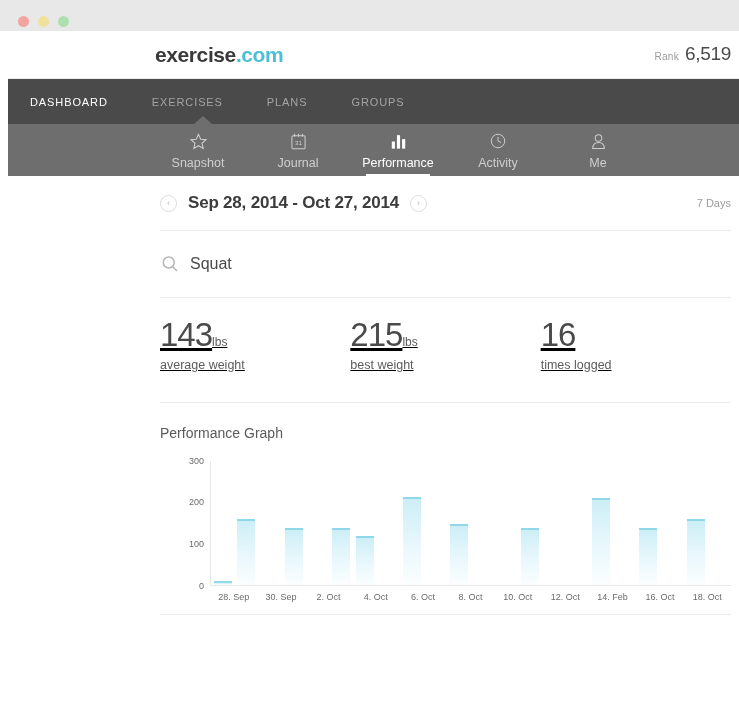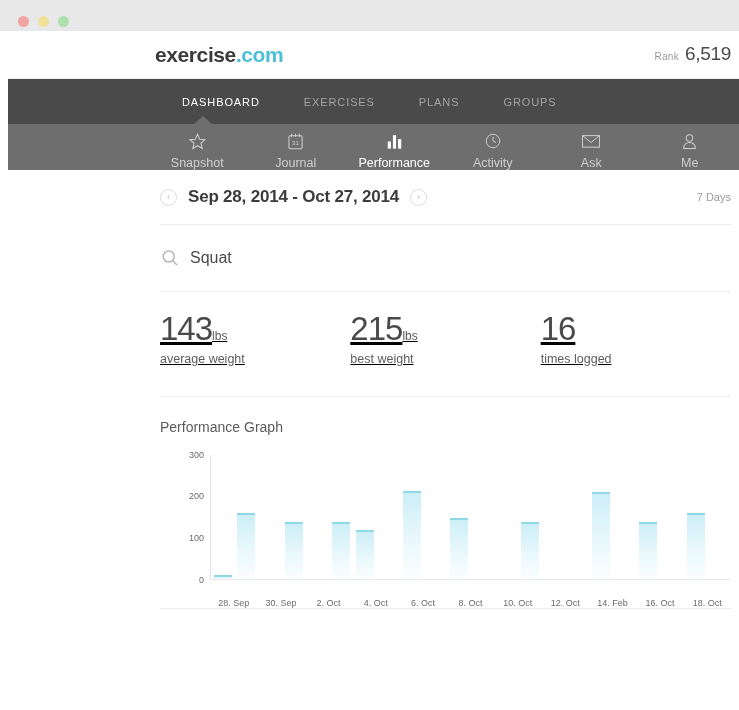--- a/index.html
+++ b/index.html
@@ -46,37 +46,37 @@
     display:flex; align-items:baseline; gap:6px;
   }
   .rank-label { font-size:10px; color:#9a9a9a; letter-spacing:0.3px; }
   .rank-value { font-size:19px; color:#4a4a4a; letter-spacing:-0.3px; }
 
   
   .topnav {
     position:relative; height:45px; background:#4a4a4a;
     display:flex; align-items:center;
   }
-  .topnav-inner { display:flex; align-items:center; padding-left:152px; gap:0; }
+  .topnav-inner { display:flex; align-items:center; gap:0; }
   .topnav-item {
     font-size:11px; letter-spacing:0.9px; color:#a4a4a4;
     padding:0 22px; cursor:pointer; white-space:nowrap;
   }
   .topnav-item.active { color:#ffffff; }
   .nav-caret {
     position:absolute; left:186px; bottom:0;
     width:0; height:0;
     border-left:9px solid transparent;
     border-right:9px solid transparent;
     border-bottom:8px solid #6e6e6e;
   }
 
   
   .subnav {
-    position:relative; height:46px; background:#6e6e6e;
+    position:relative; height:52px; background:#6e6e6e;
     display:flex; align-items:flex-start;
     padding-left:140px;
   }
   .subnav-item {
     width:100px; padding-top:6px;
     display:flex; flex-direction:column; align-items:center;
     color:#cfcfcf; cursor:pointer; position:relative;
   }
   .subnav-item .sn-icon { height:22px; display:flex; align-items:center; justify-content:center; }
   .subnav-item .sn-label { font-size:12.5px; margin-top:4px; }
@@ -147,21 +147,21 @@
   .bars { position:absolute; left:0; right:0; top:0; bottom:0; display:flex; }
   .slot { flex:1 1 0; position:relative; height:100%; }
   .bar {
     position:absolute; bottom:0; left:12%; right:12%;
     background:linear-gradient(to bottom, #cdeef7 0%, #e9f8fc 55%, #fbfeff 100%);
     border-top:2px solid #8ed8e8;
   }
   .x-axis { position:relative; margin-left:50px; height:22px; }
   .x-labels { display:flex; padding-top:6px; }
   .x-lab {
-    flex:1 1 0; text-align:center; font-size:9px; color:#6b6b6b; white-space:nowrap;margin-top:12px;
+    flex:1 1 0; text-align:center; font-size:9px; color:#6b6b6b; white-space:nowrap;
   }
   .chart-bottom-divider { height:1px; background:#ededed; margin-left:152px; margin-right:8px; margin-top:6px; }
 </style>
 </head>
 <body>
 
 <div id="app">
 
   <div class="chrome">
     <div class="lights">
@@ -230,29 +230,20 @@
       <div class="subnav-item">
         <span class="sn-icon">
           <svg width="18" height="18" viewBox="0 0 24 24" fill="none" stroke="currentColor" stroke-width="1.3">
             <circle cx="12" cy="12" r="9"></circle>
             <polyline points="12,6.5 12,12 16.2,14"></polyline>
           </svg>
         </span>
         <span class="sn-label">Activity</span>
       </div>
 
-      <div class="subnav-item">
-        <span class="sn-icon">
-          <svg width="20" height="18" viewBox="0 0 26 22" fill="none" stroke="currentColor" stroke-width="1.3">
-            <rect x="2" y="4" width="22" height="15"></rect>
-            <polyline points="2,4 13,13 24,4"></polyline>
-          </svg>
-        </span>
-        <span class="sn-label">Ask</span>
-      </div>
 
       <div class="subnav-item">
         <span class="sn-icon">
           <svg width="17" height="19" viewBox="0 0 22 24" fill="none" stroke="currentColor" stroke-width="1.3">
             <circle cx="11" cy="7.5" r="4.3"></circle>
             <path d="M3.5 21 C3.5 15.6 7 13.2 11 13.2 C15 13.2 18.5 15.6 18.5 21"></path>
             <line x1="3" y1="21.2" x2="19" y2="21.2"></line>
           </svg>
         </span>
         <span class="sn-label">Me</span>

